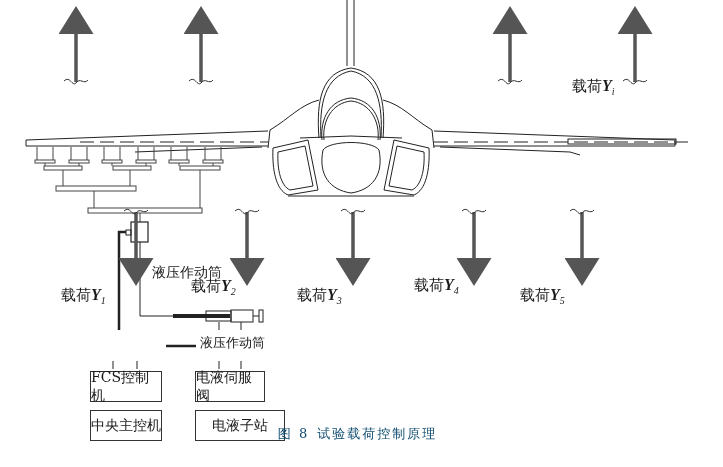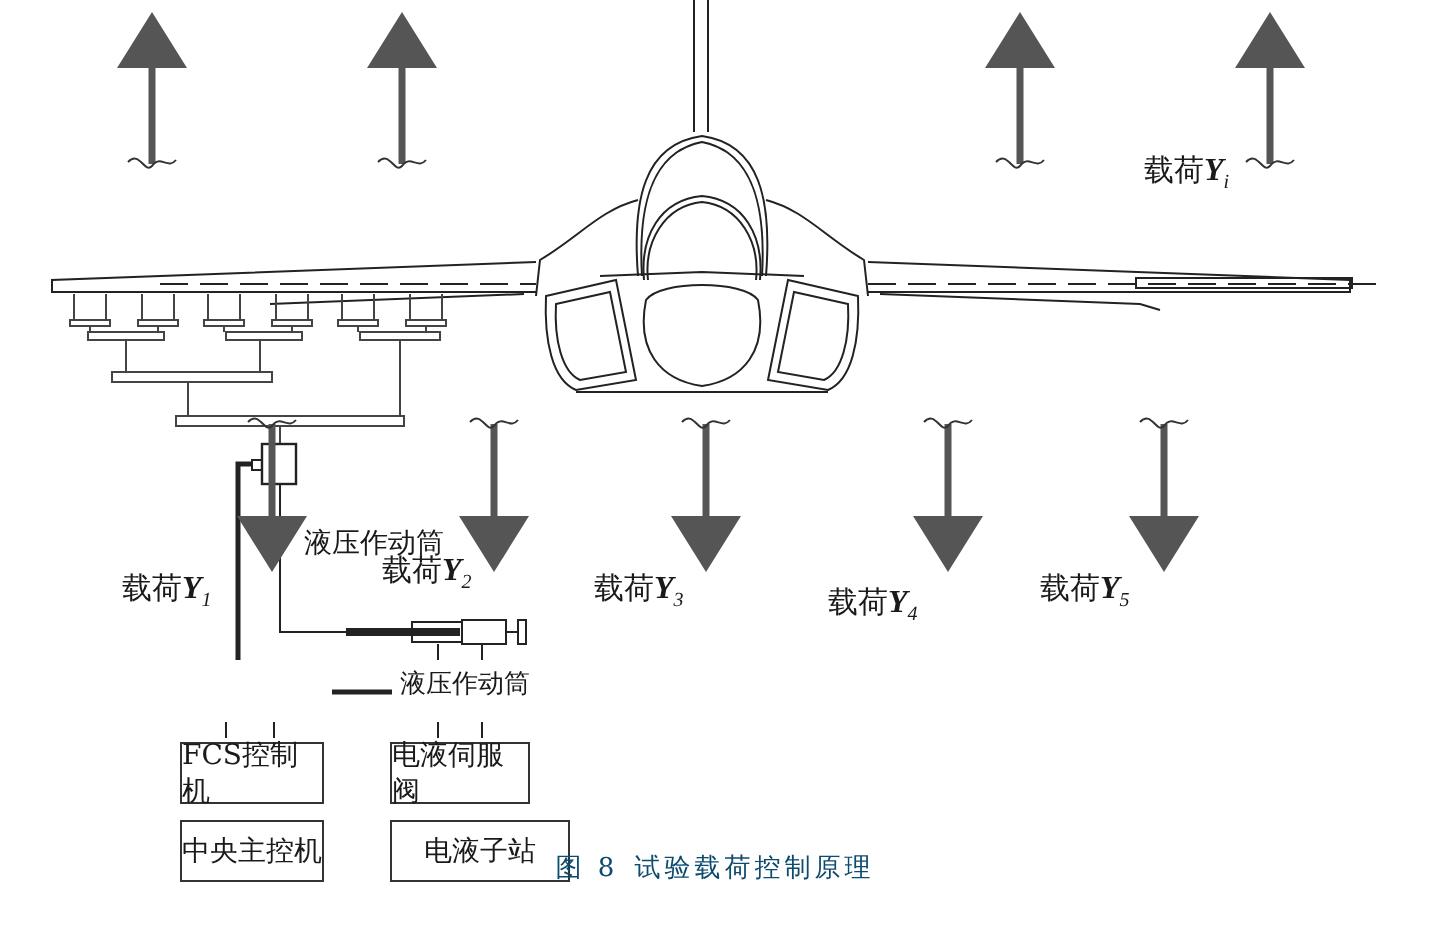--- a/index.html
+++ b/index.html
@@ -169,21 +169,21 @@
   </div>
   <div class="lbl" style="left:61px;top:247px">
     <span>载荷</span><span class="y">Y</span><sub>1</sub>
   </div>
   <div class="lbl" style="left:191px;top:238px">
     <span>载荷</span><span class="y">Y</span><sub>2</sub>
   </div>
   <div class="lbl" style="left:297px;top:247px">
     <span>载荷</span><span class="y">Y</span><sub>3</sub>
   </div>
-  <div class="lbl" style="left:414px;top:254px">
+  <div class="lbl" style="left:414px;top:237px">
     <span>载荷</span><span class="y">Y</span><sub>4</sub>
   </div>
   <div class="lbl" style="left:520px;top:247px">
     <span>载荷</span><span class="y">Y</span><sub>5</sub>
   </div>
 
   <div class="caption">
     <span>图 8</span><span>试验载荷控制原理</span>
   </div>
 </div>

